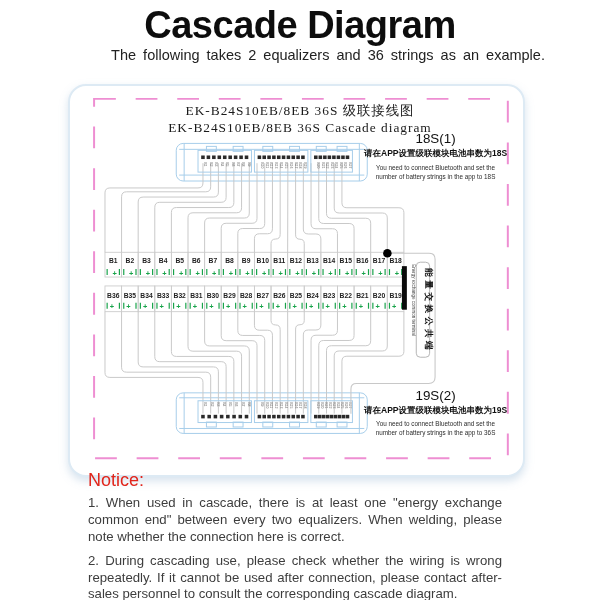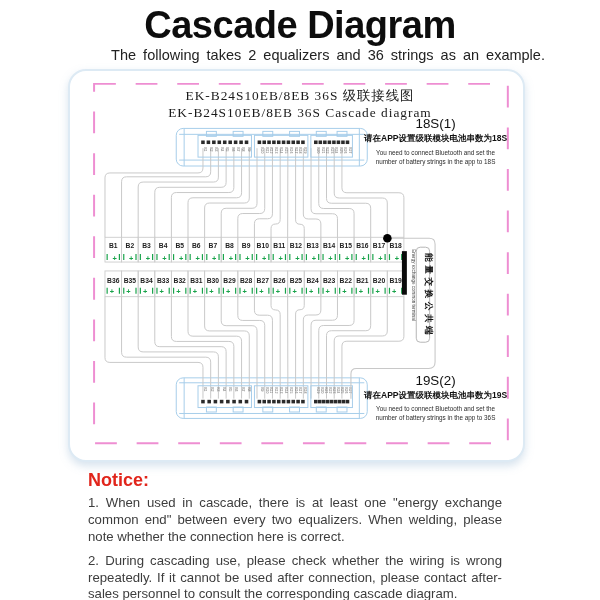--- a/index.html
+++ b/index.html
@@ -3,26 +3,26 @@
 <meta charset="utf-8">
 <style>
   html,body{margin:0;padding:0;background:#ffffff;}
   .page{position:relative;width:600px;height:600px;background:#fff;overflow:hidden;
         font-family:"Liberation Sans",sans-serif;}
   .title{position:absolute;top:4px;left:0;width:100%;text-align:center;margin:0;
          font-size:38px;font-weight:bold;color:#0d0d0d;letter-spacing:-0.5px;
          font-family:"Liberation Sans",sans-serif;}
   .subtitle{position:absolute;top:47px;left:0;width:100%;text-align:center;margin:0;
          font-size:14.5px;color:#222;word-spacing:3px;padding-left:28px;}
-  .card{position:absolute;left:68px;top:69px;width:457px;height:393px;box-sizing:border-box;
+  .card{position:absolute;left:68px;top:84px;width:457px;height:393px;box-sizing:border-box;
         background:#fff;border:2px solid #ddeaf4;border-radius:18px;
         box-shadow:0 4px 9px rgba(140,175,205,0.35);}
   .card svg{display:block;width:100%;height:100%;}
   .notice{position:absolute;left:88px;top:470px;width:424px;color:#3d3d3d;}
-  .notice-h{font-size:18px;color:#e1251b;margin:0 0 4px 0;font-weight:bold;}
+  .notice-h{font-size:18px;color:#e1251b;margin:0 0 4px 0;}
   .notice p{margin:0 10px 7px 0;font-size:13.2px;line-height:1.28;text-align:justify;}
   
   text{font-family:"Liberation Sans",sans-serif;}
   .t-head{font-family:"Liberation Serif",serif;font-size:13.5px;letter-spacing:1px;fill:#1a1a1a;}
   .t-eq{font-size:13.5px;fill:#101010;}
   .t-cn{font-size:8.6px;font-weight:bold;fill:#111;}
   .t-en{font-size:6.4px;fill:#2b2b2b;}
   .t-vert-en{font-size:4.6px;fill:#444;}
   .t-vert-cn{font-size:8.8px;font-weight:bold;letter-spacing:3.5px;fill:#111;}
 </style>

